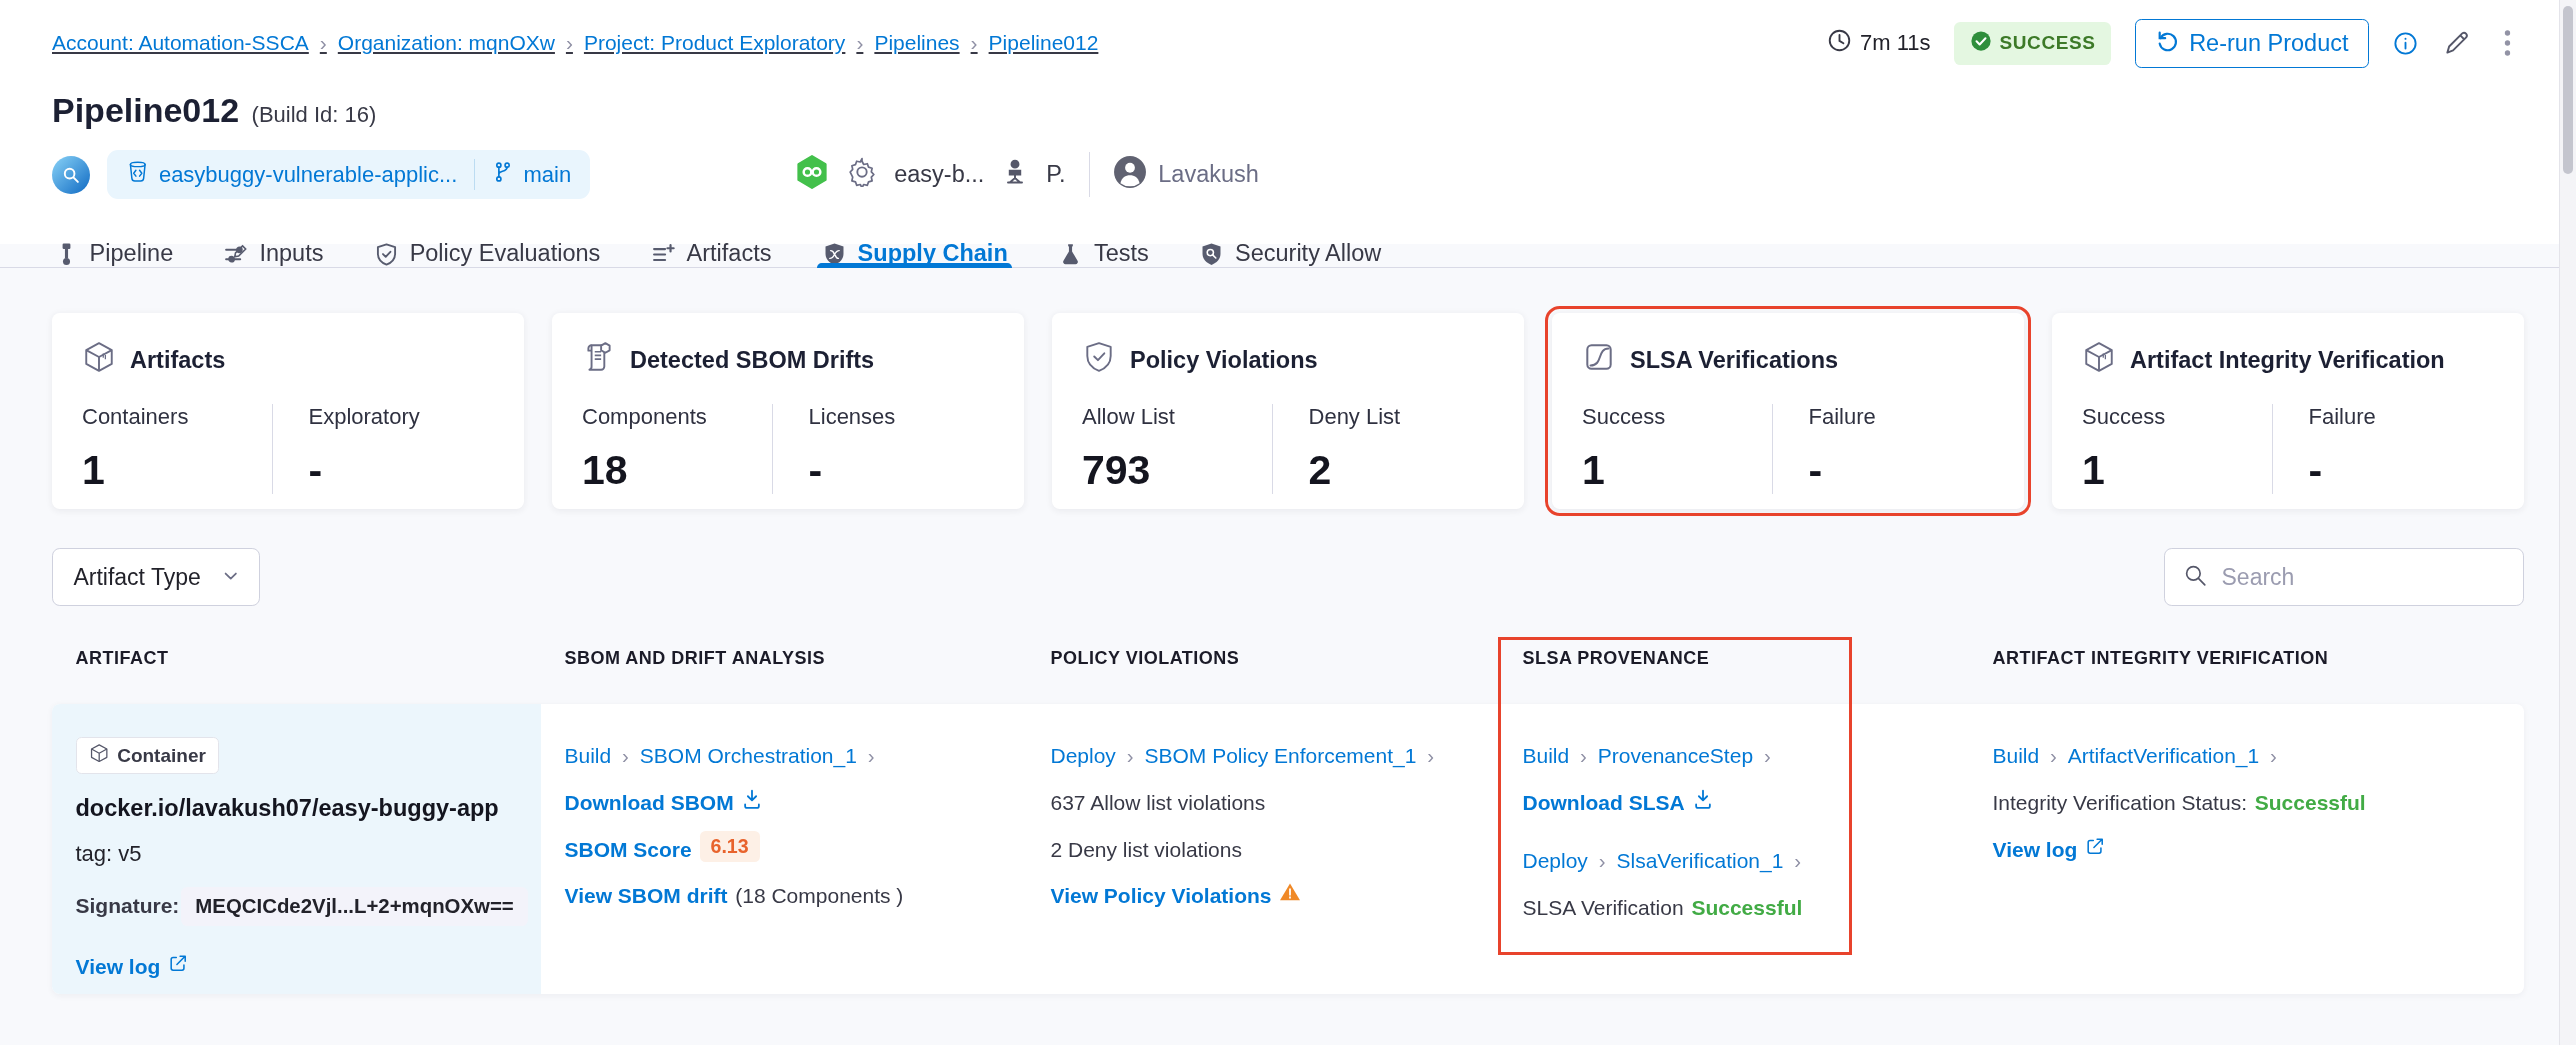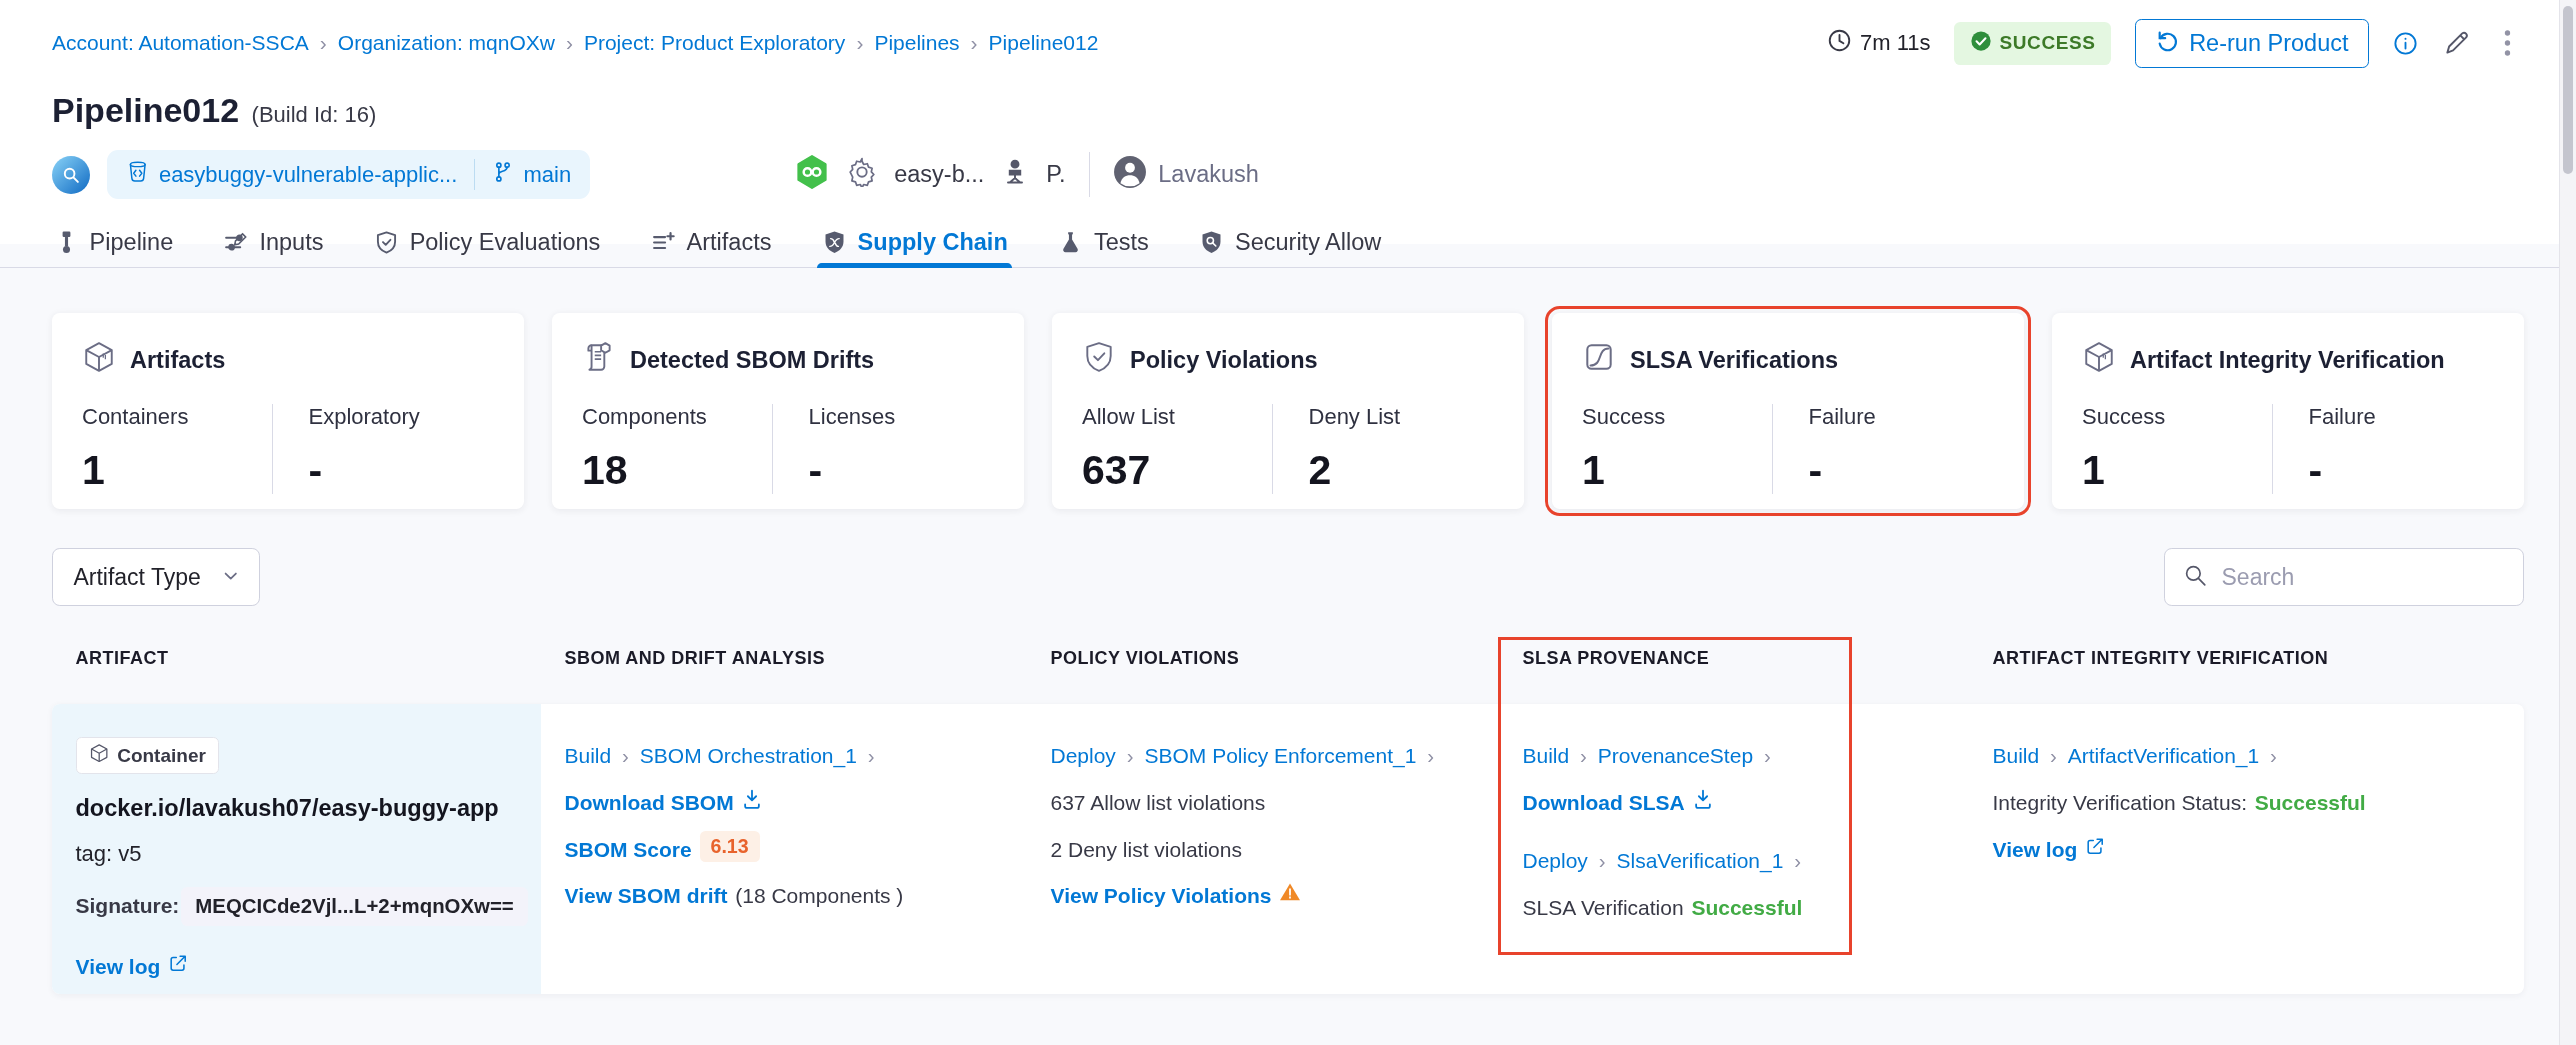--- a/index.html
+++ b/index.html
@@ -4,21 +4,21 @@
 <style>
   * { margin:0; padding:0; box-sizing:border-box; }
   html,body { width:2576px; height:1045px; overflow:hidden; background:#f8f9fc;
     font-family:"Liberation Sans","DejaVu Sans",sans-serif; color:#383946; }
   .page { position:relative; width:2576px; height:1045px; }
   .left-line { position:absolute; left:23.5px; top:17px; bottom:801px; width:0.8px; background:#e6e7f0; }
 
   
   .top { background:#fff; height:244px; position:relative; }
   .crumb-row { display:flex; justify-content:space-between; align-items:center; padding:19px 55px 0 52px; }
-  .breadcrumb { display:flex; align-items:center; font-size:21px; }
+  .breadcrumb { display:flex; align-items:center; font-size:21px;text-decoration:underline; }
   .breadcrumb a { color:#0278d5; text-decoration:none; cursor:pointer; }
   .bc-sep { color:#8f90a5; margin:0 11px; font-size:21px; }
   .head-actions { display:flex; align-items:center; gap:23.5px; }
   .duration { display:flex; align-items:center; gap:7.8px; font-size:22px; font-weight:500; color:#22222a; }
   .status-badge { display:flex; align-items:center; gap:7.8px; background:#e4f7e1; color:#3d7a28;
     font-size:19px; font-weight:700; letter-spacing:0.6px; padding:7.8px 15.7px; border-radius:6.3px; }
   .rerun-btn { display:flex; align-items:center; gap:9.4px; background:#fff; border:1.6px solid #0278d5;
     color:#0278d5; font-size:23.5px; font-weight:500; padding:7.8px 19px; border-radius:6.3px; cursor:pointer;
     font-family:inherit; }
   .icon-btn { background:none; border:none; cursor:pointer; display:flex; align-items:center; }
@@ -32,21 +32,21 @@
     display:flex; align-items:center; justify-content:center; margin-right:17px; }
   .repo-pill { display:flex; align-items:center; background:#e9f5fd; border-radius:11px; height:49px; padding:0 19px; }
   .repo-pill a { color:#0278d5; font-size:22px; text-decoration:none; display:flex; align-items:center; gap:9.4px; }
   .pill-divider { width:0.8px; height:31px; background:#bcdcf2; margin:0 17px; }
   .meta-mid { display:flex; align-items:center; gap:17px; margin-left:204px; font-size:23.5px; color:#383946; }
   .meta-divider { width:0.8px; height:45px; background:#d9dae6; margin:0 23.5px; }
   .user-chip { display:flex; align-items:center; gap:11px; font-size:23.5px; color:#6b6d85; }
 
   .tabs { display:flex; align-items:stretch; gap:47px; padding:0 0 0 52px; margin-top:19px;
     border-bottom:0.8px solid #d9dae6; height:50px; }
-  .tab { display:flex; align-items:center; gap:11px; font-size:23.5px; color:#383946; cursor:pointer;
+  .tab { display:flex; align-items:flex-end; gap:11px; font-size:23.5px; color:#383946; cursor:pointer;
     position:relative; padding:0 1.6px; }
   .tab .t-ic { display:flex; }
   .tab.active { color:#0278d5; font-weight:600; }
   .tab.active::after { content:""; position:absolute; left:-3.1px; right:-3.1px; bottom:-0.8px; height:5.5px;
     background:#0278d5; border-radius:4.7px 4.7px 0 0; }
 
   
   .content { padding:69px 52px 0; height:801px; background:#f8f9fc; }
 
   .cards { display:flex; gap:28px; }
@@ -382,21 +382,21 @@
             <svg width="34" height="34" viewBox="0 0 32 32" fill="none" stroke="#6b6d85" stroke-width="1.8" stroke-linejoin="round" stroke-linecap="round">
               <path d="M16 3l11 3.5v8.5c0 7-4.5 11.5-11 14-6.5-2.5-11-7-11-14V6.5L16 3z"></path>
                 <path d="M11.5 15.5l3.5 3.5 6-6.5"></path>
             </svg>
           </span>
           <span>Policy Violations</span>
         </div>
         <div class="card-stats">
           <div class="stat first">
             <span class="stat-label">Allow List</span>
-            <span class="stat-value">637</span>
+            <span class="stat-value">793</span>
           </div>
           <div class="stat second">
             <span class="stat-label">Deny List</span>
             <span class="stat-value">2</span>
           </div>
         </div>
       </div>
 
       <div class="card highlight">
         <div class="card-title">

